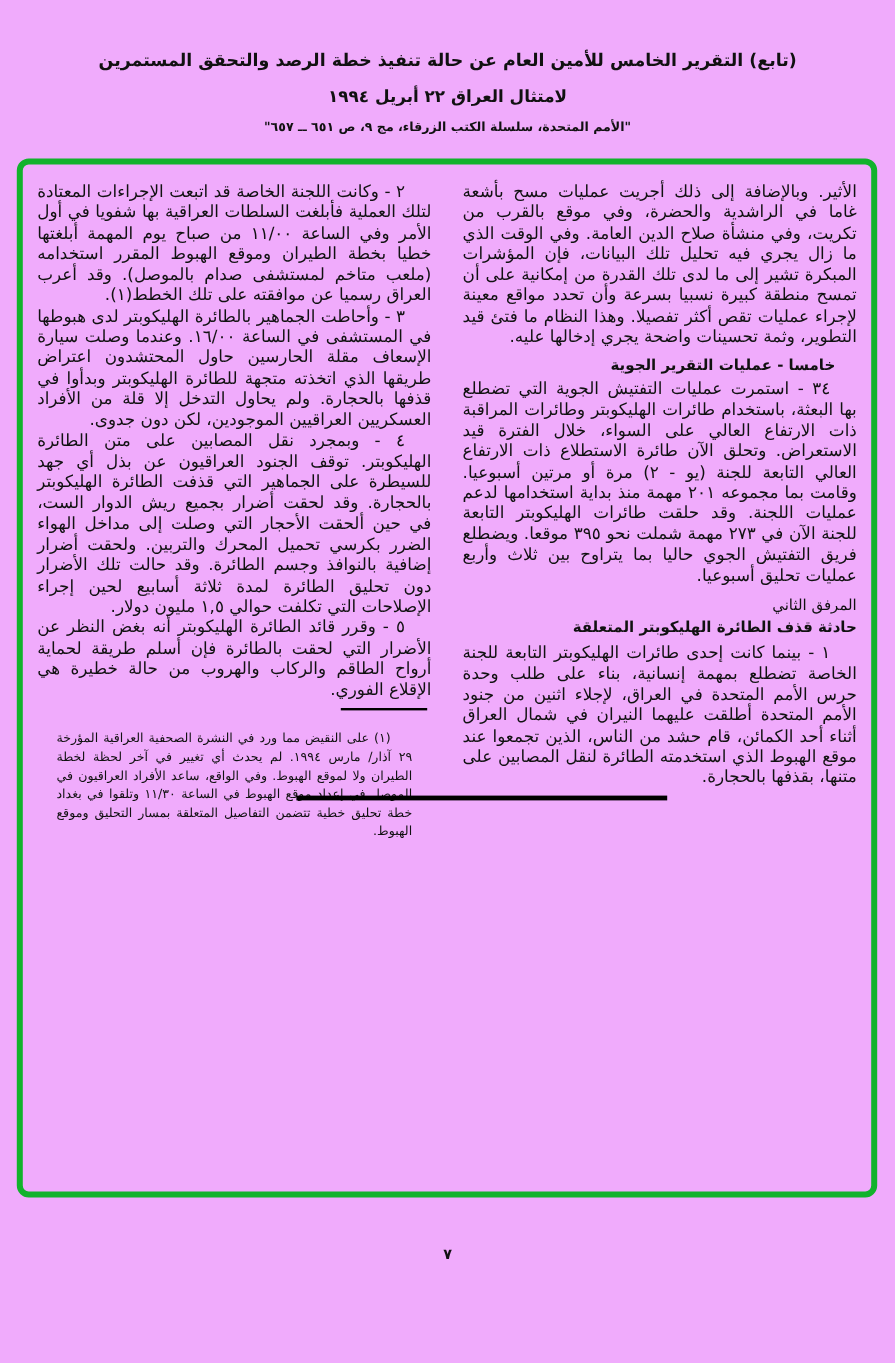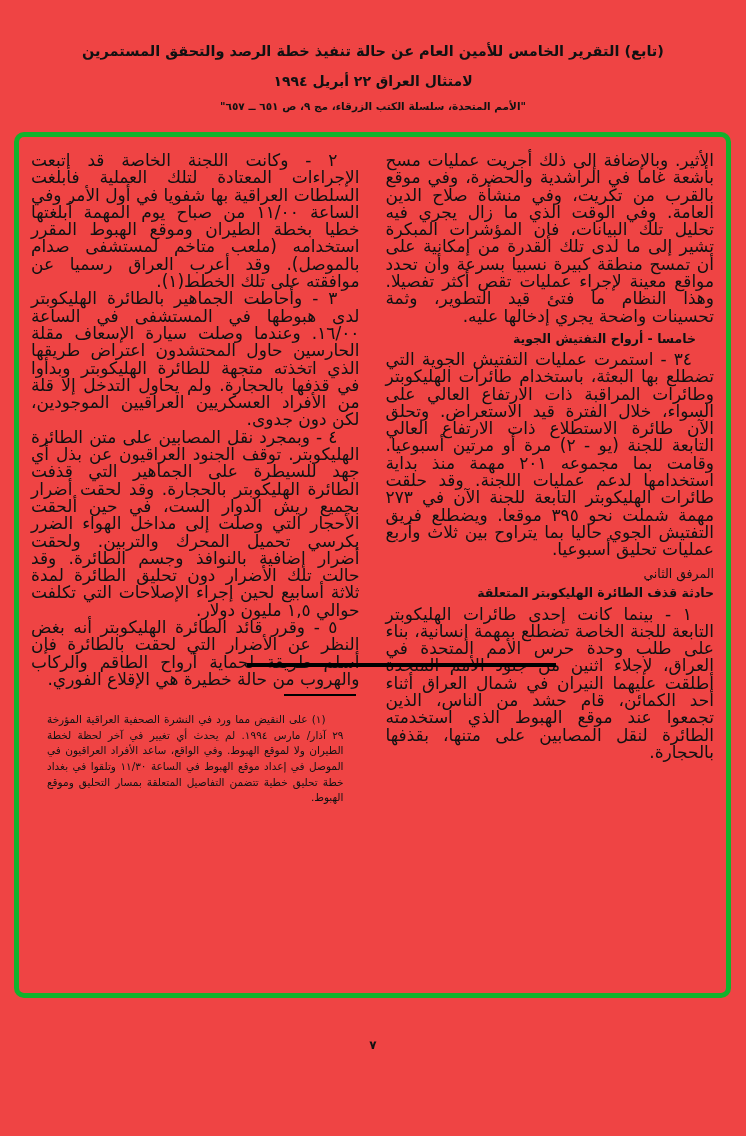--- a/index.html
+++ b/index.html
@@ -1,19 +1,19 @@
 <!DOCTYPE html>
 <html lang="ar" style="--green: #12b22c;"><head>
 <meta charset="utf-8">
 <style>
   html,body{margin:0;padding:0;background:#ffffff;}
   .page{
     position:relative;
     width:746px;height:1136px;
-    background:#ef4444;
+    background:#f0abfc;
     font-family:"DejaVu Sans", sans-serif;
     color:#111;
     overflow:hidden;
   }
   
   .doc-header{
     position:absolute;top:42px;left:0;width:100%;
     text-align:center;direction:rtl;
   }
   .doc-header .h1{
@@ -38,21 +38,21 @@
     direction:rtl;
     display:flex;
     gap:26px;
     padding:15px 12px 0 12px;
     box-sizing:border-box;
     width:100%;
   }
   .col{flex:1 1 0;min-width:0;}
   .para{
     margin:0;
-    font-size:17px;
+    font-size:14px;
     line-height:17.3px;
     text-align:justify;
     text-justify:inter-word;
   }
   .para.num{text-indent:22px;}
   .sec-heading{
     font-size:12.5px;font-weight:bold;
     margin:6px 18px 5px 0;
   }
   .annex-heading{
@@ -97,21 +97,21 @@
     <div class="h1">(تابع) التقرير الخامس للأمين العام عن حالة تنفيذ خطة الرصد والتحقق المستمرين</div>
     <div class="h2">لامتثال العراق ٢٢ أبريل ١٩٩٤</div>
     <div class="h3">"الأمم المتحدة، سلسلة الكتب الزرقاء، مج ٩، ص ٦٥١ ــ ٦٥٧"</div>
   </div>
 
   <div class="green-box">
     <div class="columns">
 
       <div class="col">
         <p class="para">الأثير. وبالإضافة إلى ذلك أجريت عمليات مسح بأشعة غاما في الراشدية والحضرة، وفي موقع بالقرب من تكريت، وفي منشأة صلاح الدين العامة. وفي الوقت الذي ما زال يجري فيه تحليل تلك البيانات، فإن المؤشرات المبكرة تشير إلى ما لدى تلك القدرة من إمكانية على أن تمسح منطقة كبيرة نسبيا بسرعة وأن تحدد مواقع معينة لإجراء عمليات تقص أكثر تفصيلا. وهذا النظام ما فتئ قيد التطوير، وثمة تحسينات واضحة يجري إدخالها عليه.</p>
-        <div class="sec-heading">خامسا -  أرواح التفتيش الجوية</div>
+        <div class="sec-heading">خامسا -  عمليات التقرير الجوية</div>
         <p class="para num">٣٤ -   استمرت عمليات التفتيش الجوية التي تضطلع بها البعثة، باستخدام طائرات الهليكوبتر وطائرات المراقبة ذات الارتفاع العالي على السواء، خلال الفترة قيد الاستعراض. وتحلق الآن طائرة الاستطلاع ذات الارتفاع العالي التابعة للجنة (يو - ٢) مرة أو مرتين أسبوعيا. وقامت بما مجموعه ٢٠١ مهمة منذ بداية استخدامها لدعم عمليات اللجنة. وقد حلقت طائرات الهليكوبتر التابعة للجنة الآن في ٢٧٣ مهمة شملت نحو ٣٩٥ موقعا. ويضطلع فريق التفتيش الجوي حاليا بما يتراوح بين ثلاث وأربع عمليات تحليق أسبوعيا.</p>
         <div class="annex-heading">المرفق الثاني</div>
         <div class="annex-subheading">حادثة قذف الطائرة الهليكوبتر المتعلقة</div>
         <p class="para num">١ -   بينما كانت إحدى طائرات الهليكوبتر التابعة للجنة الخاصة تضطلع بمهمة إنسانية، بناء على طلب وحدة حرس الأمم المتحدة في العراق، لإجلاء اثنين من جنود الأمم المتحدة أطلقت عليهما النيران في شمال العراق أثناء أحد الكمائن، قام حشد من الناس، الذين تجمعوا عند موقع الهبوط الذي استخدمته الطائرة لنقل المصابين على متنها، بقذفها بالحجارة.</p>
       </div>
 
       <div class="col">
         <p class="para num">٢ -   وكانت اللجنة الخاصة قد اتبعت الإجراءات المعتادة لتلك العملية فأبلغت السلطات العراقية بها شفويا في أول الأمر وفي الساعة ١١/٠٠ من صباح يوم المهمة أبلغتها خطيا بخطة الطيران وموقع الهبوط المقرر استخدامه (ملعب متاخم لمستشفى صدام بالموصل). وقد أعرب العراق رسميا عن موافقته على تلك الخطط(١).</p>
         <p class="para num">٣ -   وأحاطت الجماهير بالطائرة الهليكوبتر لدى هبوطها في المستشفى في الساعة ١٦/٠٠. وعندما وصلت سيارة الإسعاف مقلة الحارسين حاول المحتشدون اعتراض طريقها الذي اتخذته متجهة للطائرة الهليكوبتر وبدأوا في قذفها بالحجارة. ولم يحاول التدخل إلا قلة من الأفراد العسكريين العراقيين الموجودين، لكن دون جدوى.</p>
         <p class="para num">٤ -   وبمجرد نقل المصابين على متن الطائرة الهليكوبتر. توقف الجنود العراقيون عن بذل أي جهد للسيطرة على الجماهير التي قذفت الطائرة الهليكوبتر بالحجارة. وقد لحقت أضرار بجميع ريش الدوار الست، في حين ألحقت الأحجار التي وصلت إلى مداخل الهواء الضرر بكرسي تحميل المحرك والتربين. ولحقت أضرار إضافية بالنوافذ وجسم الطائرة. وقد حالت تلك الأضرار دون تحليق الطائرة لمدة ثلاثة أسابيع لحين إجراء الإصلاحات التي تكلفت حوالي ١,٥ مليون دولار.</p>

